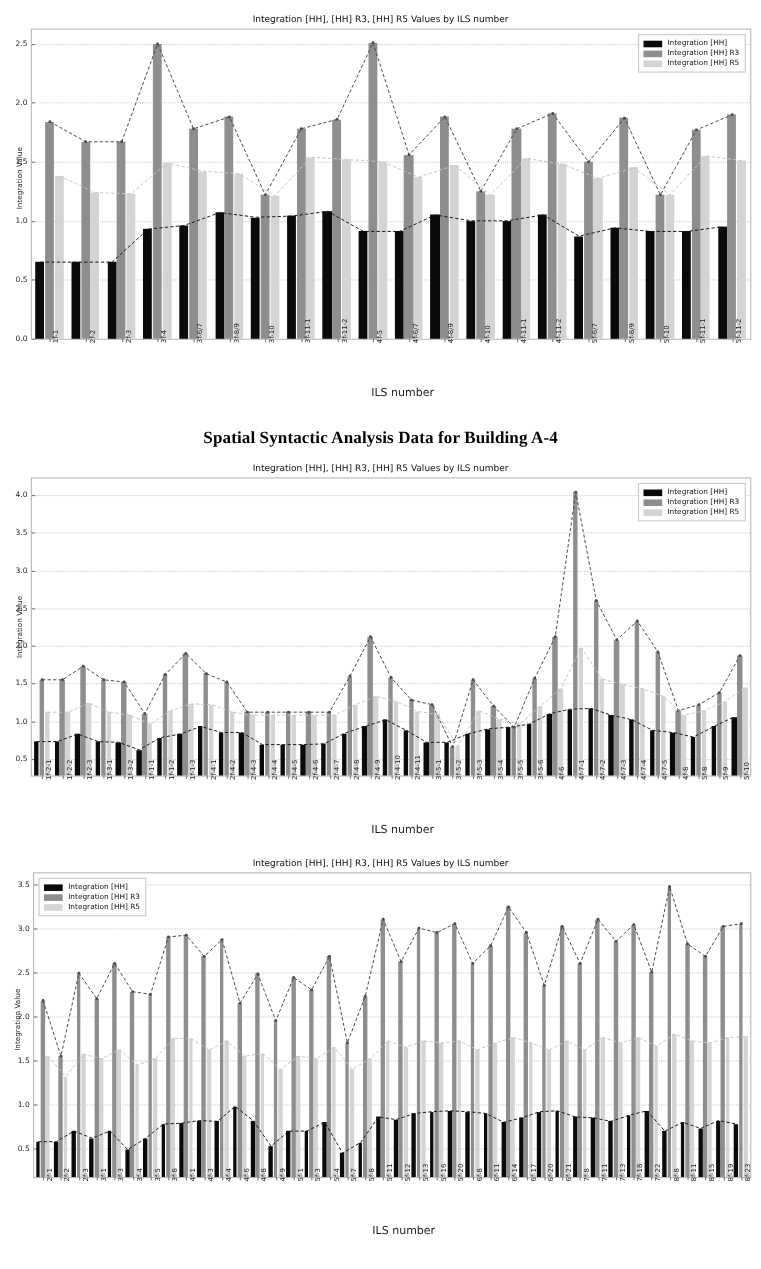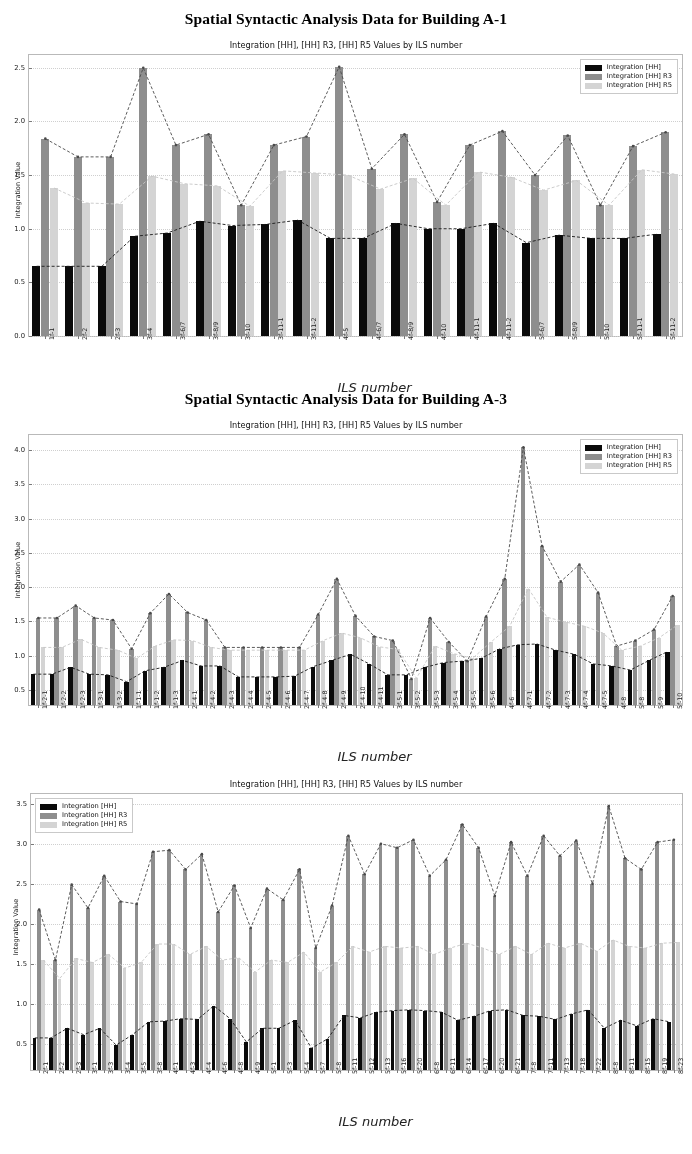--- a/index.html
+++ b/index.html
@@ -23,35 +23,34 @@
          white-space:nowrap;padding-right:4px;}
   .ytick i{position:absolute;left:100%;top:50%;width:3px;height:1px;background:#7a7a7a;}
   .grid{position:absolute;left:0;right:0;height:0;border-top:1px dotted #cfcfcf;}
   .xtick{position:absolute;top:100%;font-size:6.3px;color:#222;white-space:nowrap;
          transform-origin:left top;transform:rotate(-90deg) translate(-4px,3px);}
   .xmark{position:absolute;top:100%;width:1px;height:3px;background:#7a7a7a;}
   .bar{position:absolute;bottom:0;}
   .b1{background:#0a0a0a;}
   .b2{background:#8e8e8e;}
   .b3{background:#d4d4d4;}
-  .xaxlabel{position:absolute;font-size:13px;color:#222;white-space:nowrap;font-style:italic;}
+  .xaxlabel{position:absolute;font-size:10px;color:#222;white-space:nowrap;}
   .legend{position:absolute;background:#fff;border:1px solid #c9c9c9;padding:3px 5px 3px 4px;
           box-sizing:border-box;}
   .legrow{display:flex;align-items:center;height:9px;}
   .legsw{width:17px;height:6px;margin-right:5px;display:inline-block;}
   .legtx{font-size:6.7px;color:#111;white-space:nowrap;line-height:9px;}
   svg.olay{position:absolute;left:0;top:0;overflow:visible;}
 </style>
 </head>
 <body>
 
 <div class="page">
 
   <div class="panel" style="height:382px;">
-    <div class="fig-title" style="padding-top:10px;">Spatial Syntactic Analysis Data for Building A-1</div>
     <div class="ax-title" style="padding-top:12px;">Integration [HH], [HH] R3, [HH] R5 Values by ILS number</div>
     <div class="plotwrap" style="height:300px;">
       <div class="ylabel" style="left:-10px;top:140px;">Integration Value</div>
       <div class="axes" id="ax0" style="left:28px;top:4px;width:655px;height:283px;">
           <div class="grid" style="top: 281px;"></div>
           <div class="ytick" style="top: 281px; text-align: right;">0.0<i></i></div>
           <div class="grid" style="top: 227.374px;"></div>
           <div class="ytick" style="top: 227.374px;">0.5<i></i></div>
           <div class="grid" style="top: 173.748px;"></div>
           <div class="ytick" style="top: 173.748px;">1.0<i></i></div>
@@ -199,21 +198,21 @@
             <div class="legrow">
               <span class="legsw" style="background: rgb(212, 212, 212);"></span>
               <span class="legtx">Integration [HH] R5</span>
             </div>
           </div>
         </div>
     </div>
   </div>
 
   <div class="panel" style="height:385px;">
-    <div class="fig-title" style="padding-top:8px;">Spatial Syntactic Analysis Data for Building A-3</div>
+    <div class="fig-title" style="padding-top:8px;">Spatial Syntactic Analysis Data for Building A-4</div>
     <div class="ax-title" style="padding-top:12px;">Integration [HH], [HH] R3, [HH] R5 Values by ILS number</div>
     <div class="plotwrap" style="height:300px;">
       <div class="ylabel" style="left:-10px;top:140px;">Integration Value</div>
       <div class="axes" id="ax1" style="left:28px;top:4px;width:655px;height:272px;">
           <div class="grid" style="top: 254.924px;"></div>
           <div class="ytick" style="top: 254.924px;">0.5<i></i></div>
           <div class="grid" style="top: 220.66px;"></div>
           <div class="ytick" style="top: 220.66px;">1.0<i></i></div>
           <div class="grid" style="top: 186.396px;"></div>
           <div class="ytick" style="top: 186.396px;">1.5<i></i></div>

